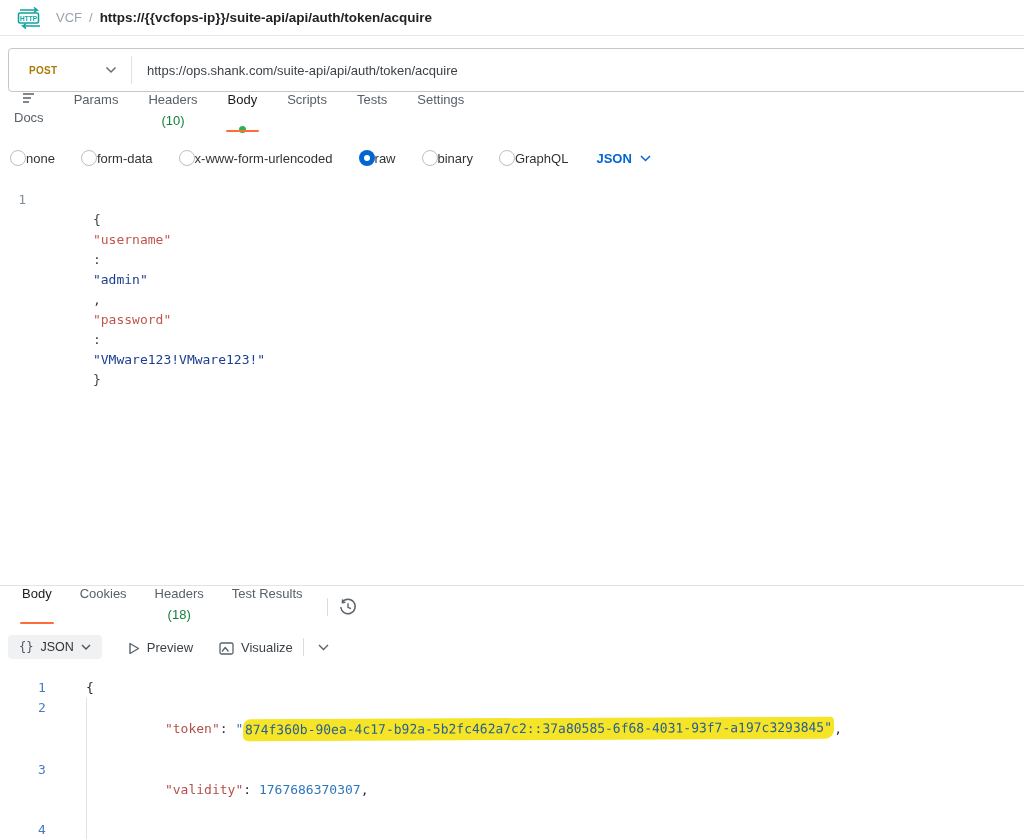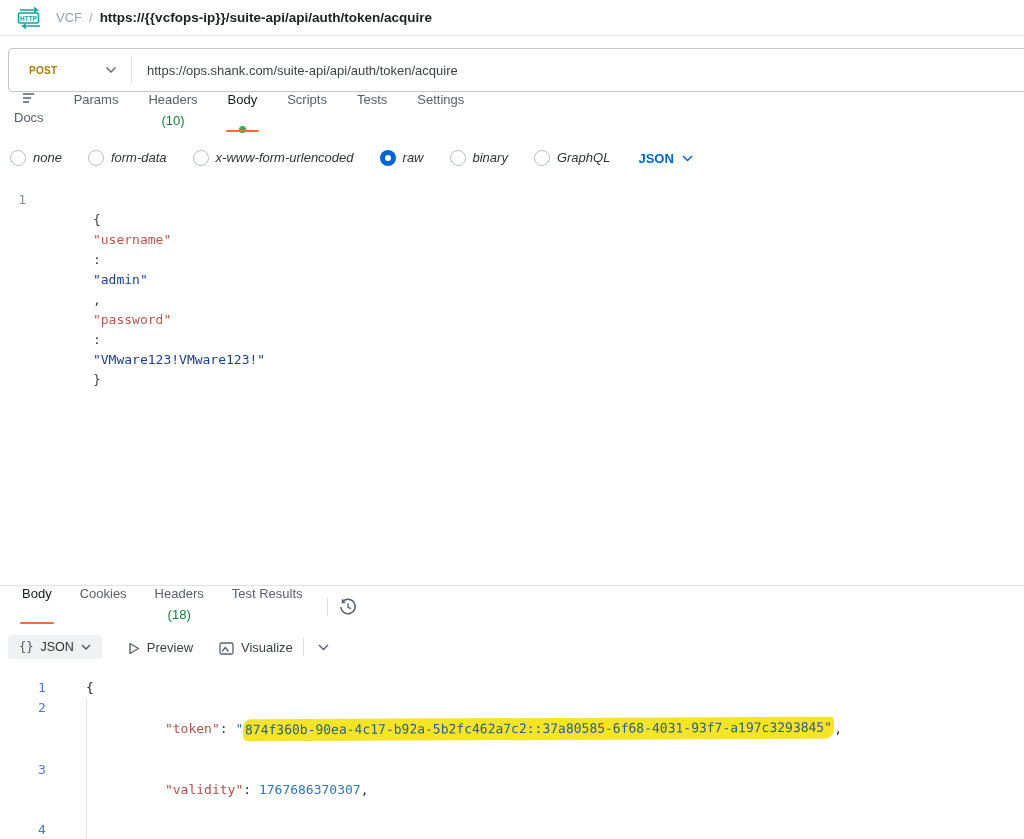--- a/index.html
+++ b/index.html
@@ -29,22 +29,22 @@
           padding:0 2px; margin:0 13px; height:100%; position:relative; cursor:pointer;flex-direction:column; }
   .rtab:first-child { margin-left:2px; }
   .rtab.active { color:#17191b;gap:19px; }
   .rtab.active::after { content:""; position:absolute; left:0; right:0; bottom:6px;
           height:2px; background:#ff6c37; border-radius:1px; }
   .count-green { color:#16803c; }
   .green-dot { width:7px; height:7px; border-radius:50%; background:#2cb34a; display:inline-block; }
 
   
   .radiorow { height:40px; display:flex; align-items:center; padding:0 10px; }
-  .radio-item { display:flex; align-items:flex-start; gap:7px; margin-right:26px;
-                font-size:13px; color:#303438; cursor:pointer;font-style:italic; }
+  .radio-item { display:flex; align-items:flex-end; gap:0; margin-right:26px;
+                font-size:13px; color:#303438; cursor:pointer; }
   .radio { width:16px; height:16px; border-radius:50%; border:1.5px solid #b8bfc7;
            background:#fff; display:inline-block; position:relative; }
   .radio.sel { border:none; background:#0265d2; }
   .radio.sel::after { content:""; position:absolute; left:5px; top:5px; width:6px;
            height:6px; border-radius:50%; background:#fff; }
   .lang-select { display:flex; align-items:center; gap:8px; margin-left:2px;
                  font-size:13px; font-weight:700; color:#0265d2; cursor:pointer; }
 
   
   .req-editor { height:408px; border-bottom:1px solid #e3e3e3; padding-top:12px; }

